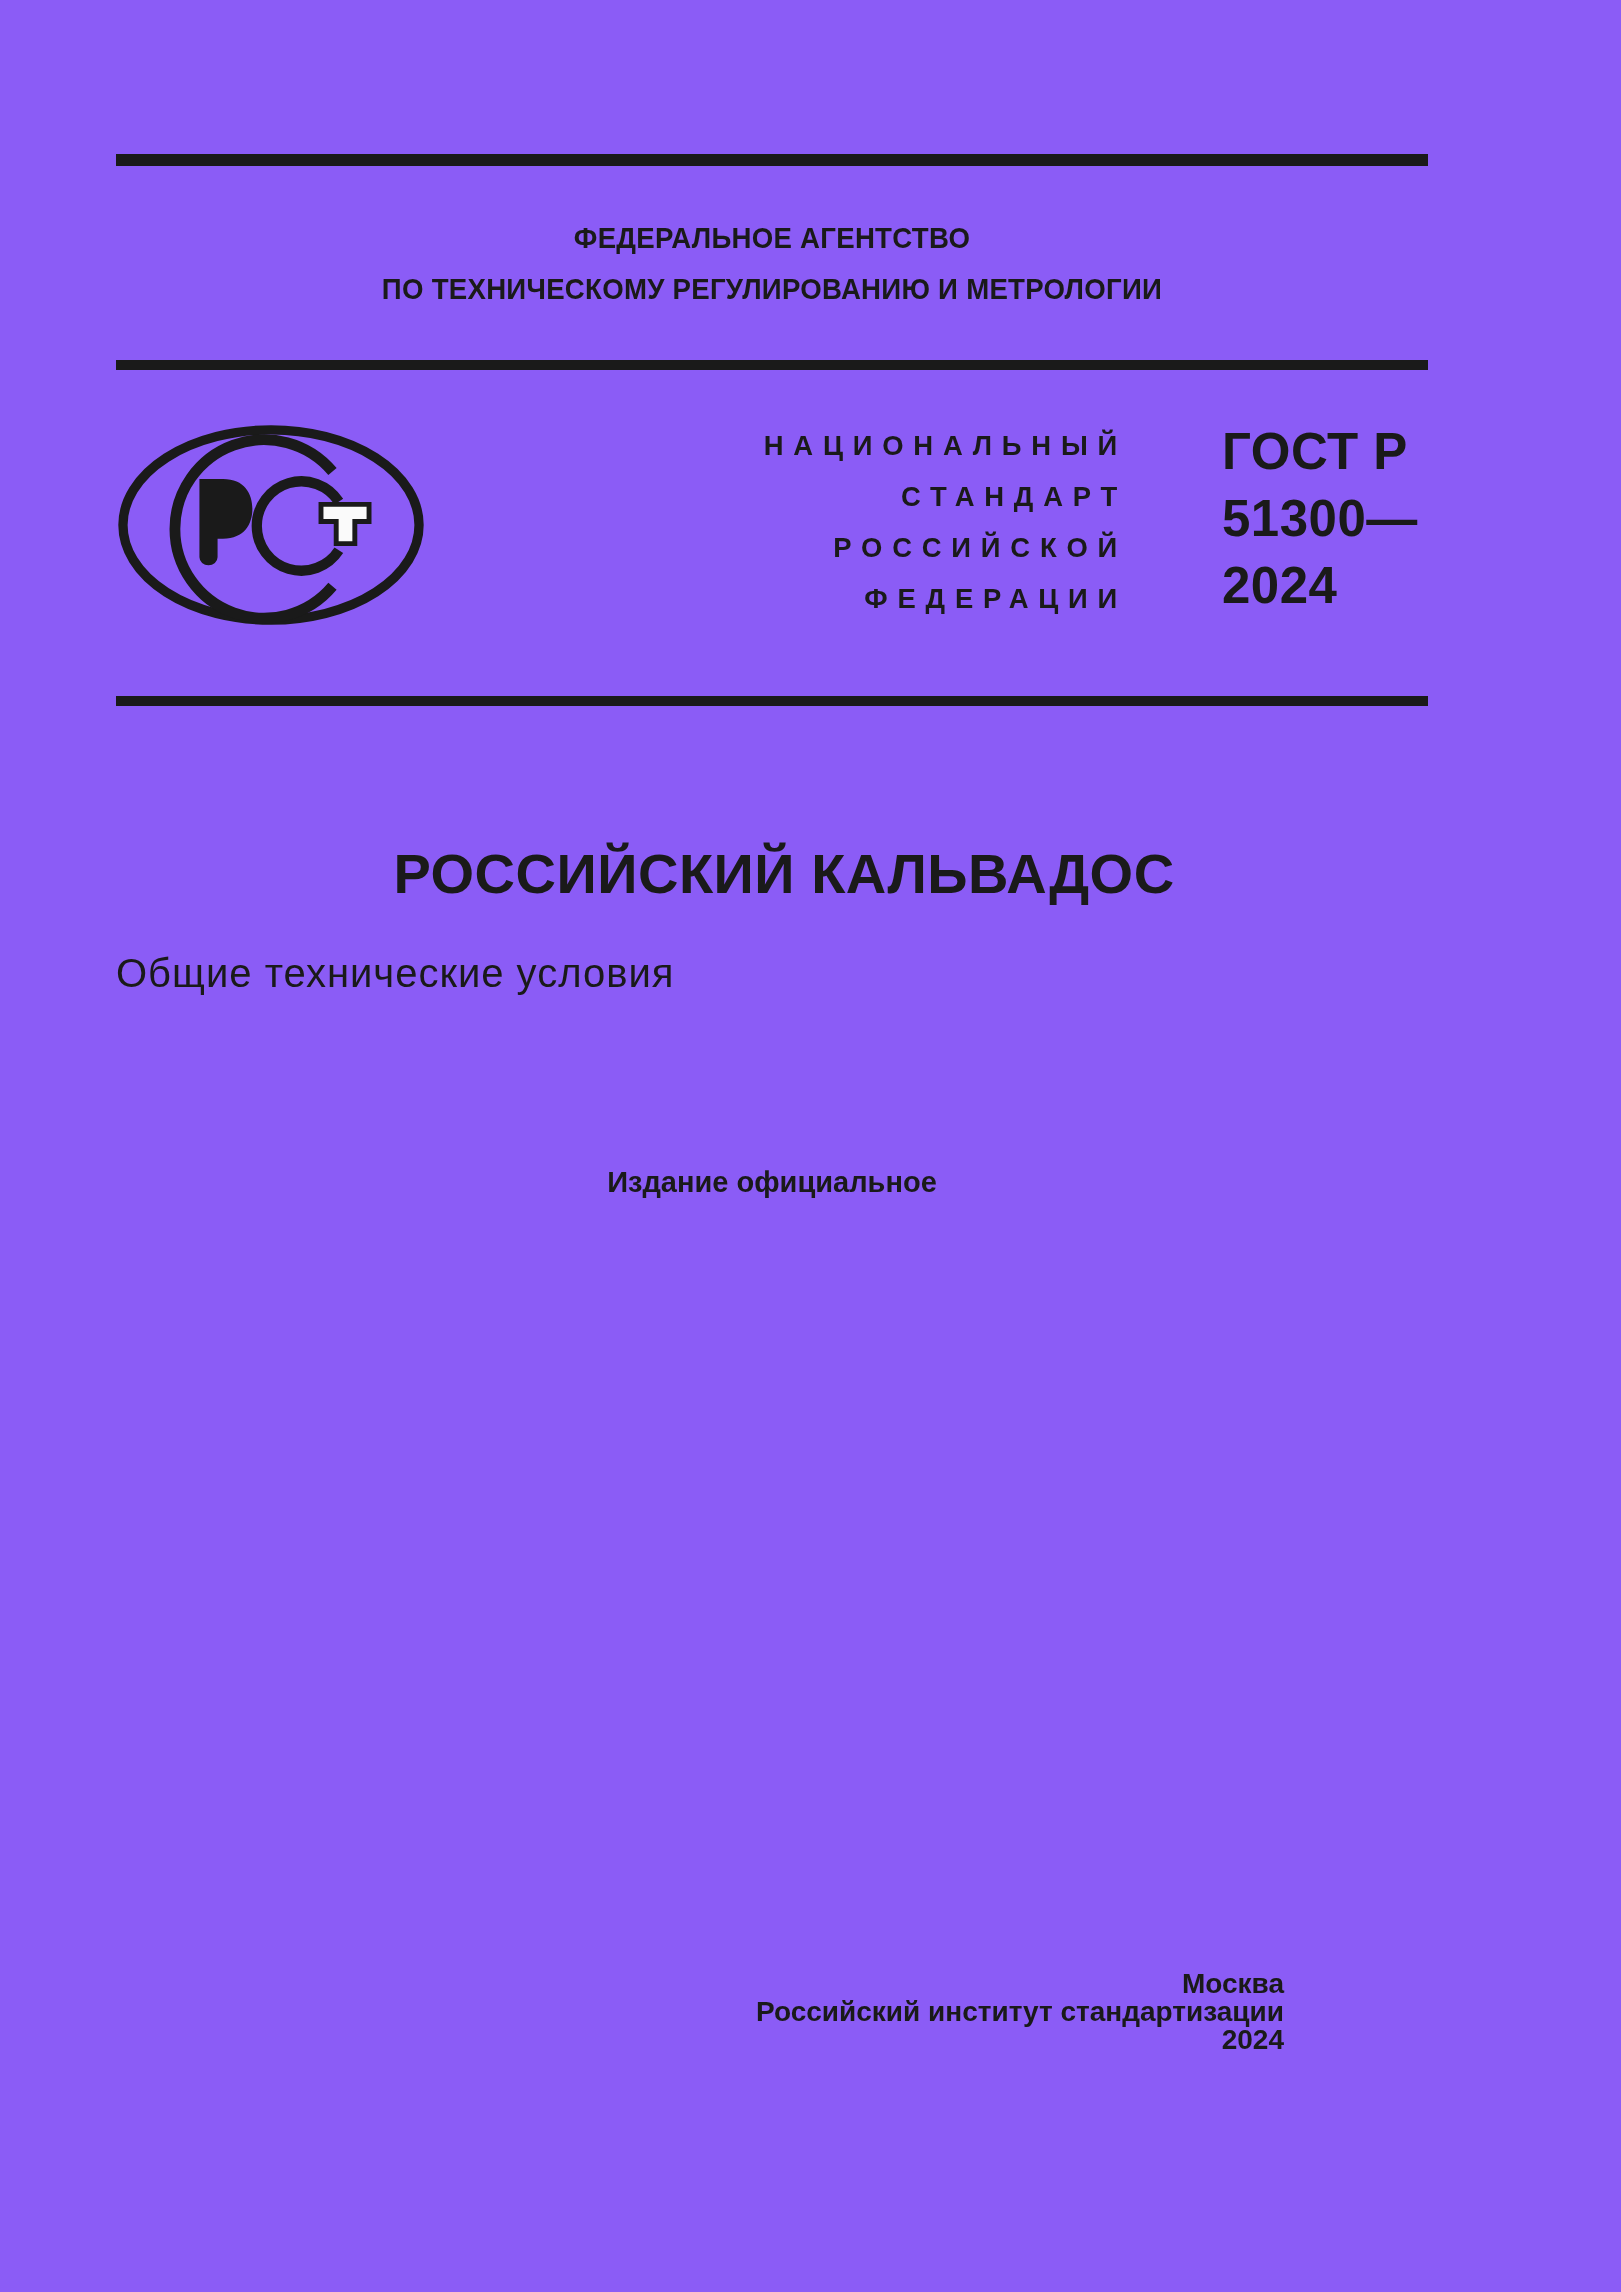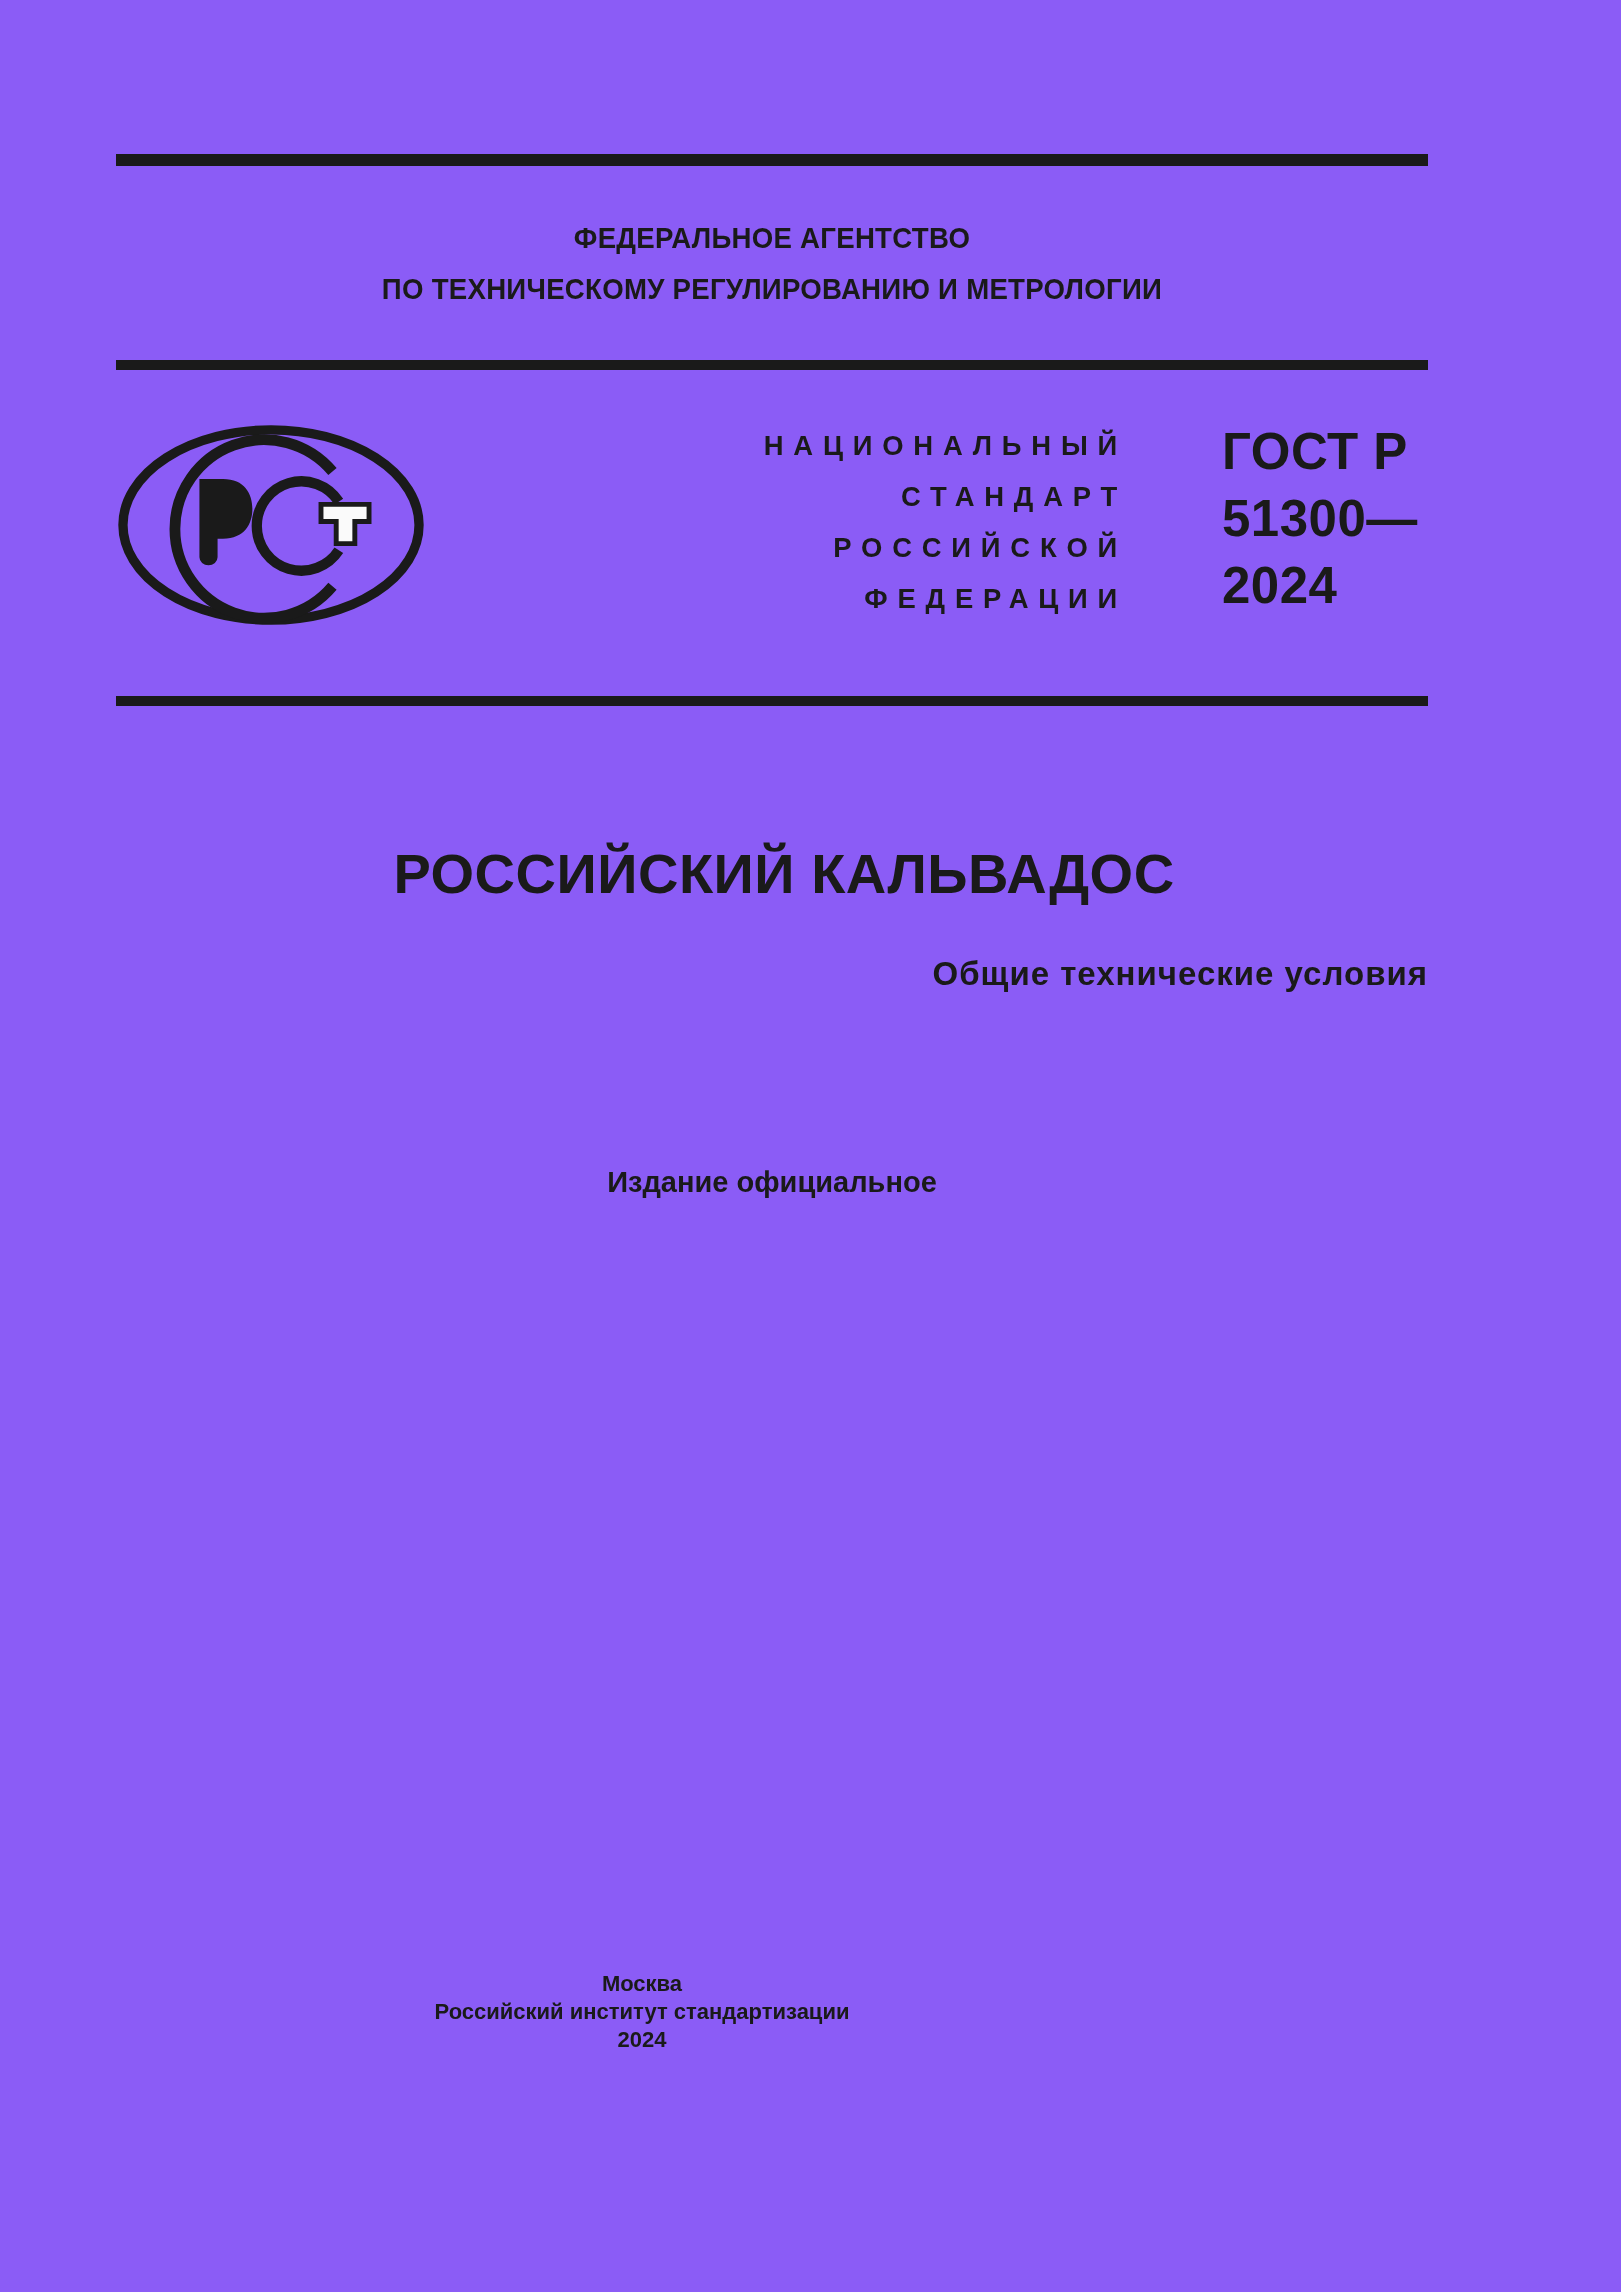--- a/index.html
+++ b/index.html
@@ -33,30 +33,30 @@
     font-size:51px;line-height:67px;font-weight:bold;
     text-align:left;white-space:nowrap;letter-spacing:0.5px;
   }
   .doc-title{
     position:absolute;top:839px;left:128px;width:1312px;
     text-align:center;font-size:56px;line-height:69px;font-weight:bold;
     letter-spacing:0.5px;white-space:nowrap;
   }
   .doc-subtitle{
     position:absolute;top:946px;left:116px;width:1312px;
-    text-align:right;font-size:33px;line-height:55px;font-weight:bold;
+    text-align:left;font-size:40px;line-height:55px;font-weight:normal;
     letter-spacing:1px;white-space:nowrap;
   }
   .edition{
     position:absolute;top:1165px;left:116px;width:1312px;
     text-align:center;font-size:29px;line-height:35px;font-weight:bold;
   }
   .imprint{
     position:absolute;top:1970px;left:0;width:1284px;
-    text-align:center;font-size:22px;line-height:28px;font-weight:bold;
+    text-align:right;font-size:28px;line-height:28px;font-weight:bold;
   }
 </style>
 </head>
 <body>
 
 <div class="page">
 
   <div class="rule top"></div>
 
   <div class="agency">

